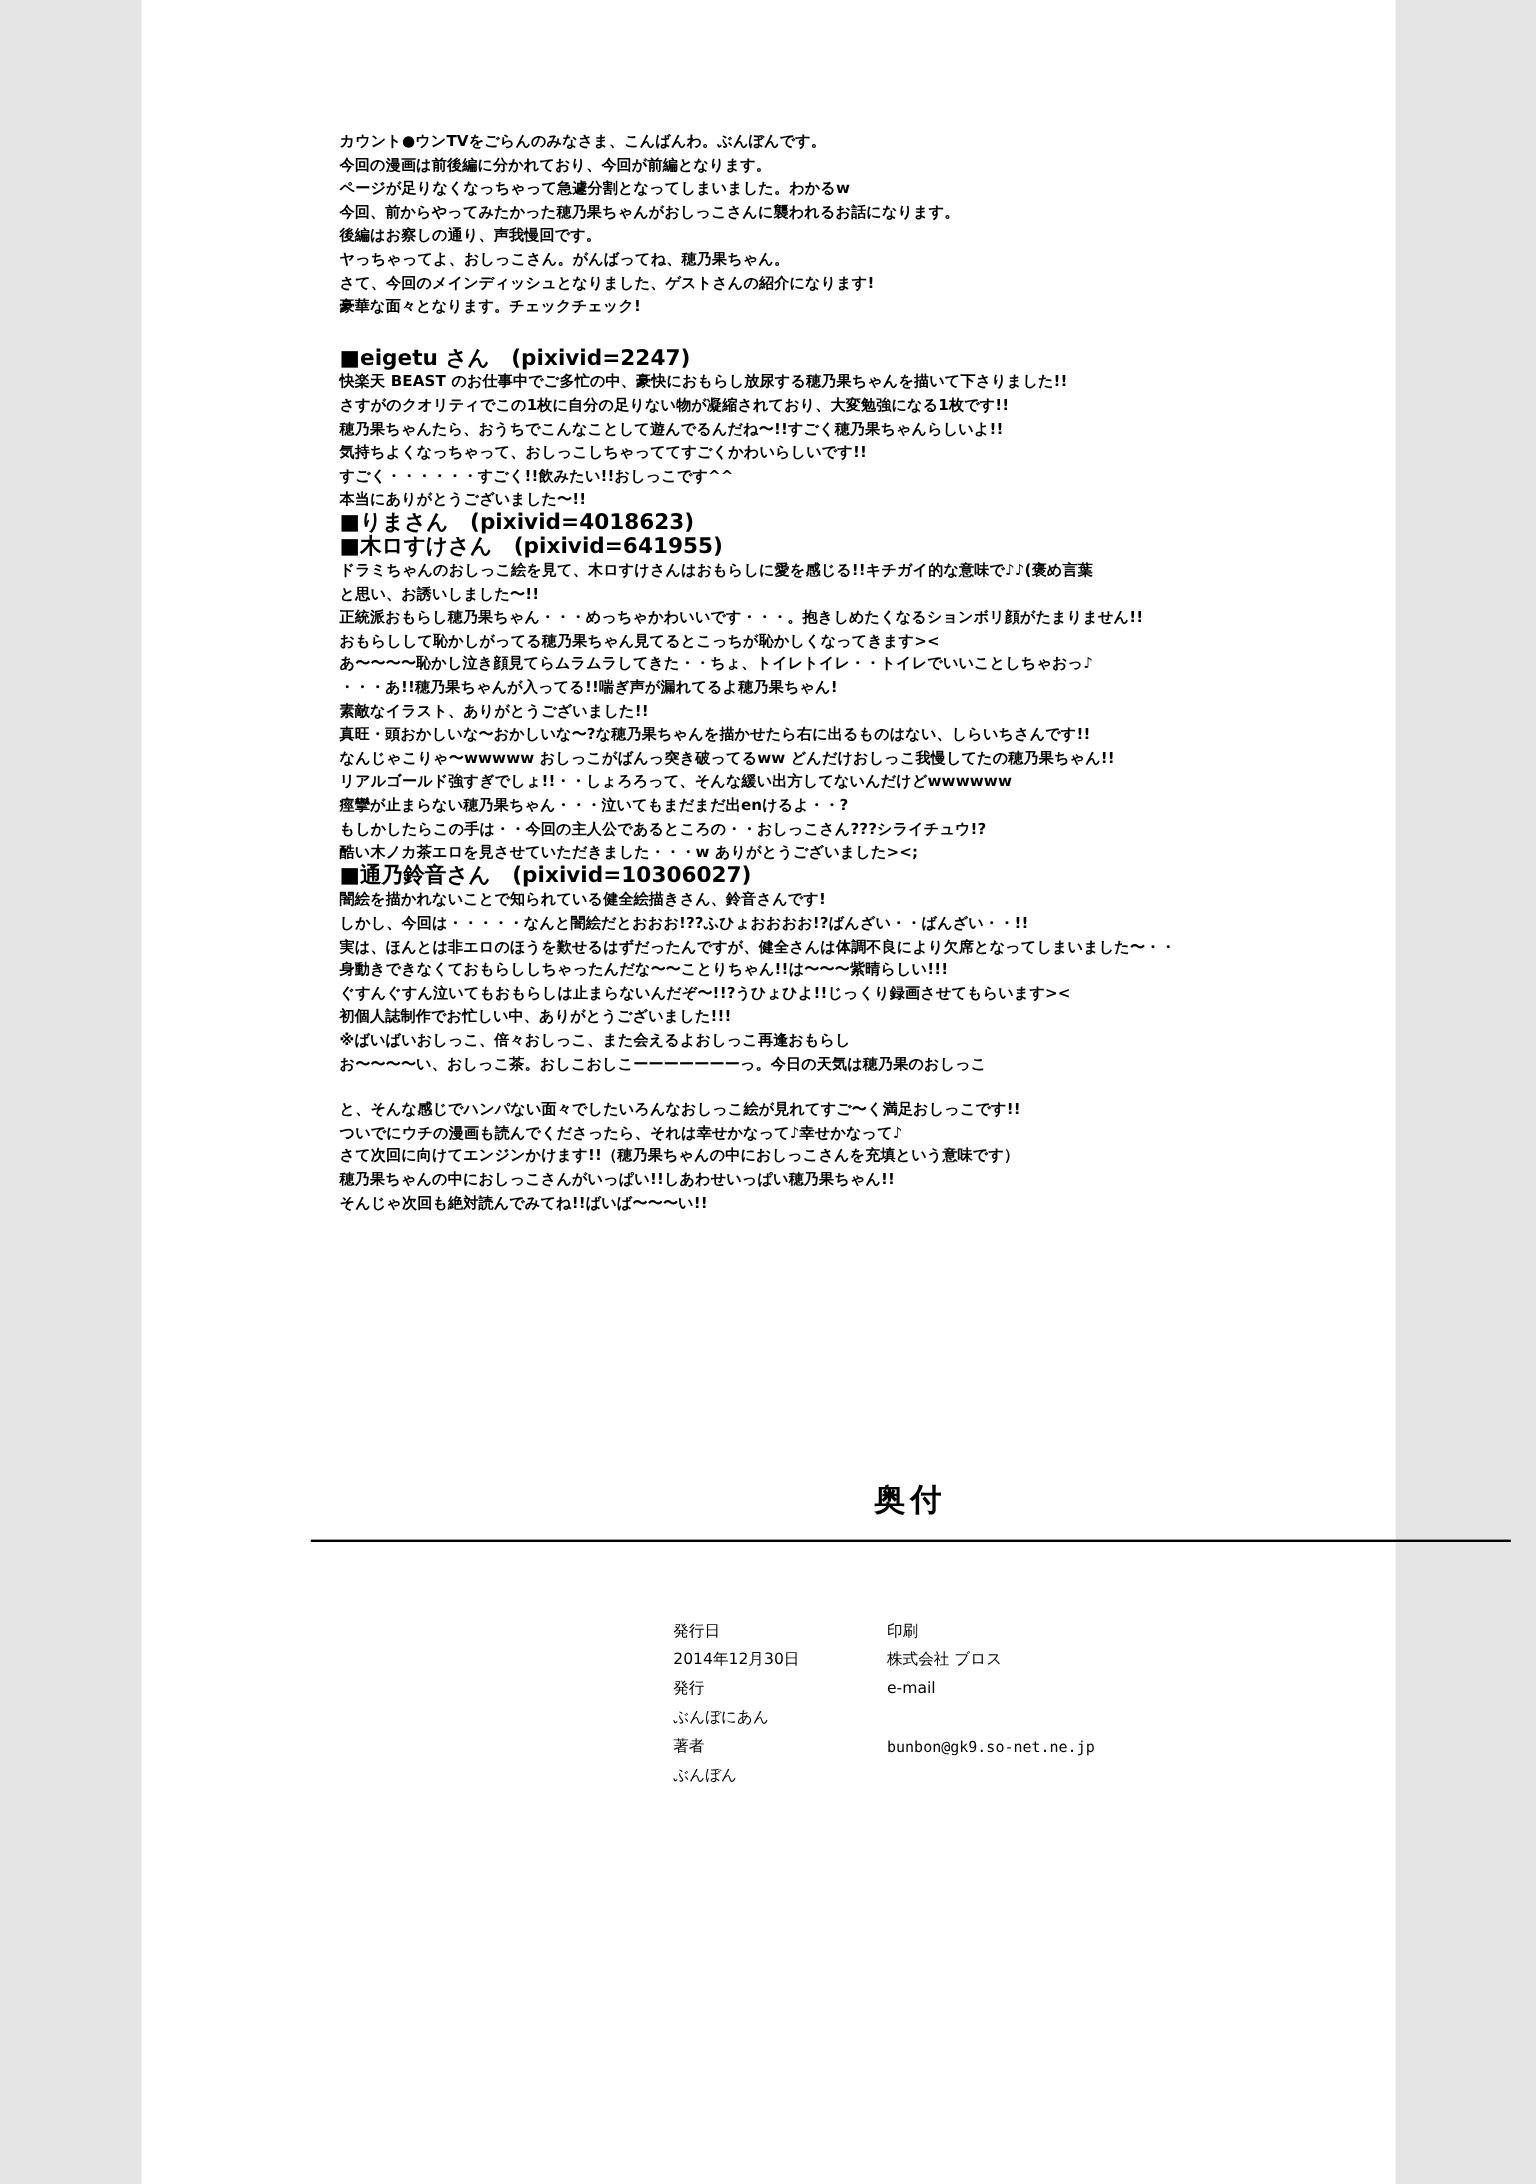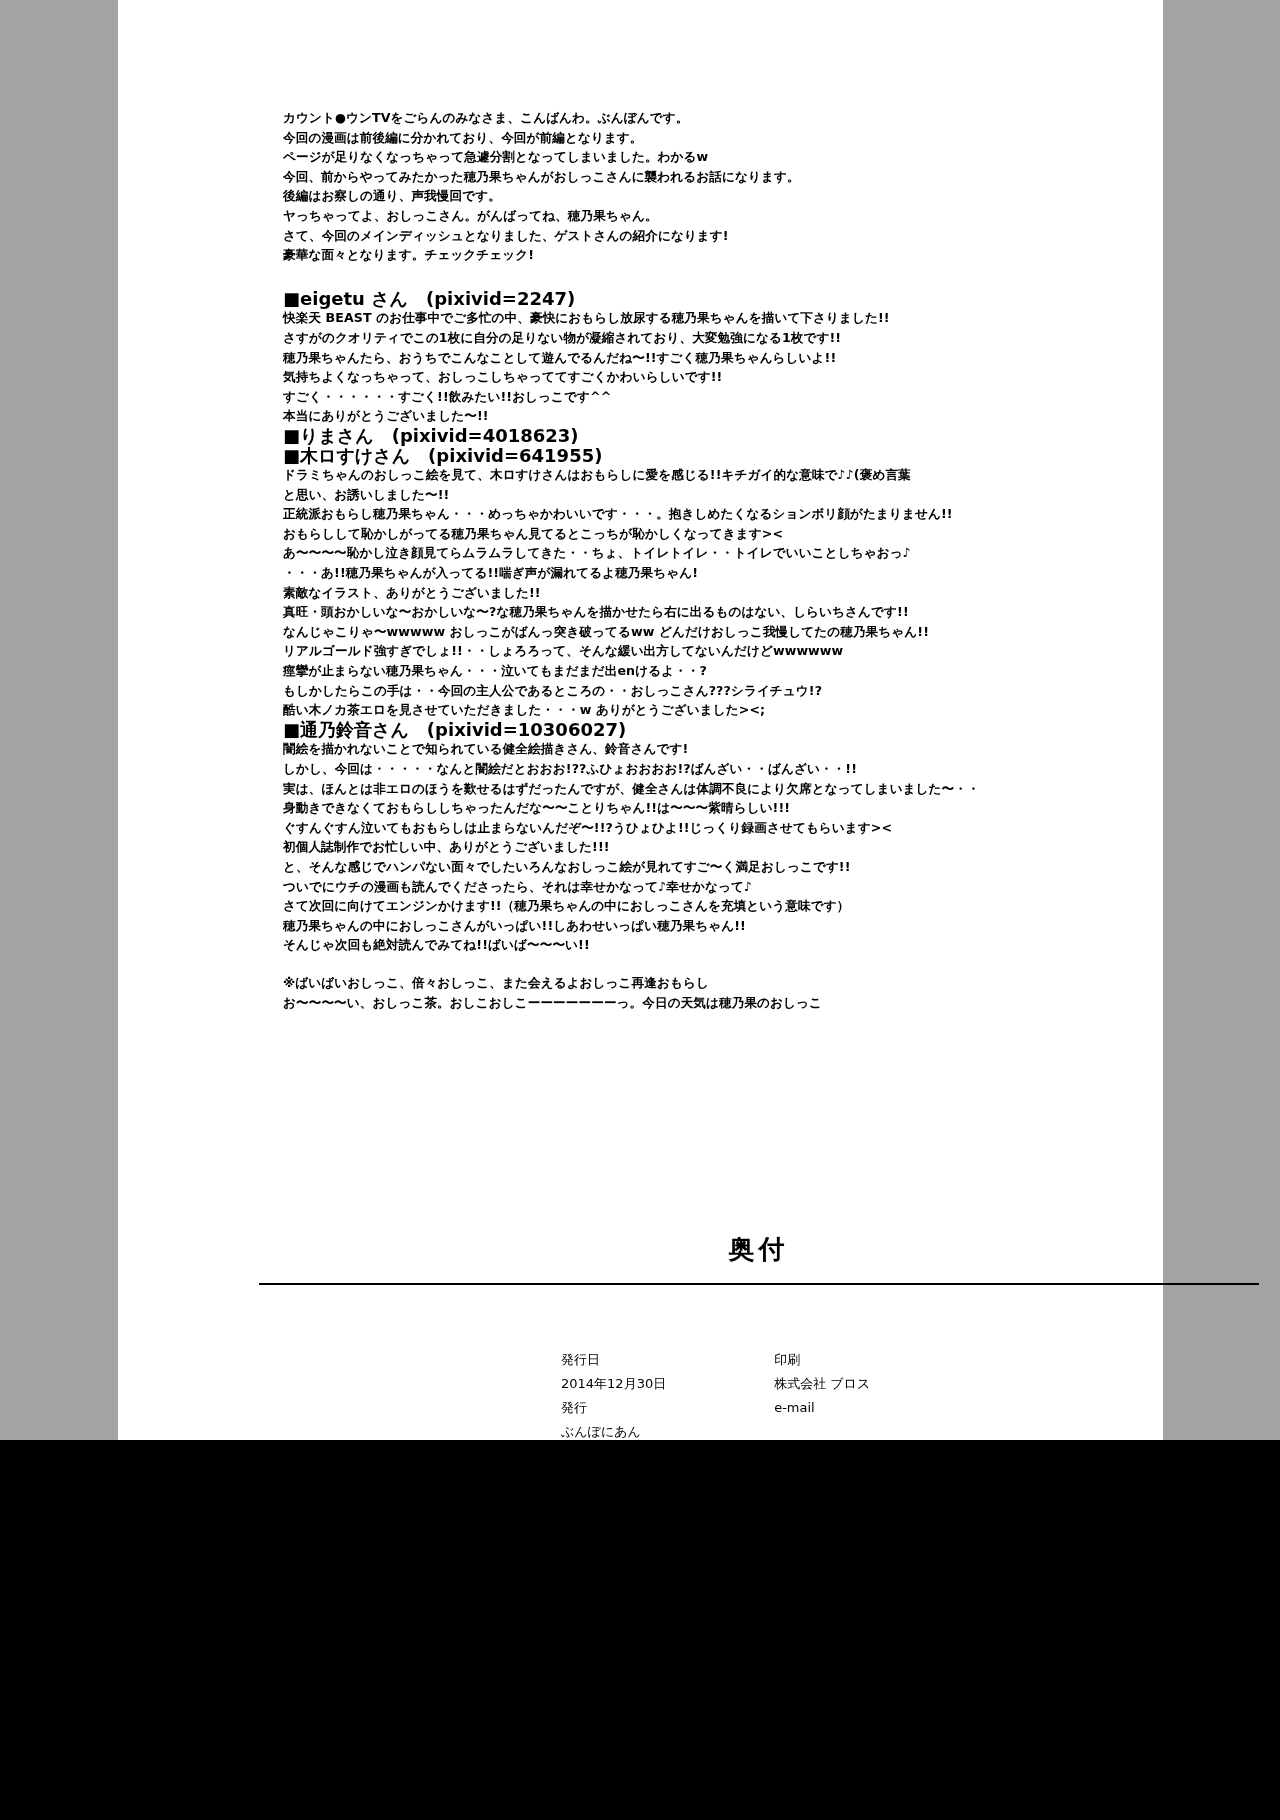--- a/index.html
+++ b/index.html
@@ -3,22 +3,22 @@
 <meta charset="utf-8">
 <style>
   html, body {
     margin: 0;
     padding: 0;
     background: #000000;
   }
   .page {
     position: relative;
     width: 1280px;
-    height: 1440px;
-    background: #a3a3a3;
+    height: 1820px;
+    background: #e5e5e5;
     overflow: hidden;
   }
   .sheet {
     position: absolute;
     left: 118px;
     top: 0;
     width: 1045px;
     height: 1820px;
     background: #ffffff;
   }
@@ -74,21 +74,21 @@
     font-weight: bold;
     font-size: 12.4px;
     margin: 20px 0 0 0;
     color: #000;
   }
   .imprint {
     position: absolute;
     left: 443px;
     top: 1348px;
     display: flex;
-    gap: 108px;
+    gap: 73px;
     font-family: "DejaVu Sans", "Liberation Sans", sans-serif;
     font-size: 13px;
     line-height: 24px;
     color: #000;
   }
   .imprint-col { white-space: pre-line; }
   .mono { font-family: "DejaVu Sans Mono", "Liberation Mono", monospace; font-size: 12.5px; margin-top: 24px; }
 </style>
 </head>
 <body>
@@ -144,28 +144,28 @@
       <div>
         <p class="guest-head">■通乃鈴音さん　(pixivid=10306027)</p>
         <p class="para">闇絵を描かれないことで知られている健全絵描きさん、鈴音さんです!
 しかし、今回は・・・・・なんと闇絵だとおおお!??ふひょおおおお!?ばんざい・・ばんざい・・!!
 実は、ほんとは非エロのほうを歎せるはずだったんですが、健全さんは体調不良により欠席となってしまいました〜・・
 身動きできなくておもらししちゃったんだな〜〜ことりちゃん!!は〜〜〜紫晴らしい!!!
 ぐすんぐすん泣いてもおもらしは止まらないんだぞ〜!!?うひょひよ!!じっくり録画させてもらいます&gt;&lt;
 初個人誌制作でお忙しい中、ありがとうございました!!!</p>
       </div>
 
+      <p class="para">※ばいばいおしっこ、倍々おしっこ、また会えるよおしっこ再逢おもらし
+お〜〜〜〜い、おしっこ茶。おしこおしこーーーーーーーっ。今日の天気は穂乃果のおしっこ</p>
+
       <p class="para">と、そんな感じでハンパない面々でしたいろんなおしっこ絵が見れてすご〜く満足おしっこです!!
 ついでにウチの漫画も読んでくださったら、それは幸せかなって♪幸せかなって♪
 さて次回に向けてエンジンかけます!!（穂乃果ちゃんの中におしっこさんを充填という意味です）
 穂乃果ちゃんの中におしっこさんがいっぱい!!しあわせいっぱい穂乃果ちゃん!!
 そんじゃ次回も絶対読んでみてね!!ばいば〜〜〜い!!</p>
-
-      <p class="para">※ばいばいおしっこ、倍々おしっこ、また会えるよおしっこ再逢おもらし
-お〜〜〜〜い、おしっこ茶。おしこおしこーーーーーーーっ。今日の天気は穂乃果のおしっこ</p>
     </div>
 
     <div class="colophon">
       <h2 class="colophon-title">奥付</h2>
       <div class="rule"></div>
     </div>
 
     <div class="imprint">
       <div class="imprint-col">発行日
 2014年12月30日

